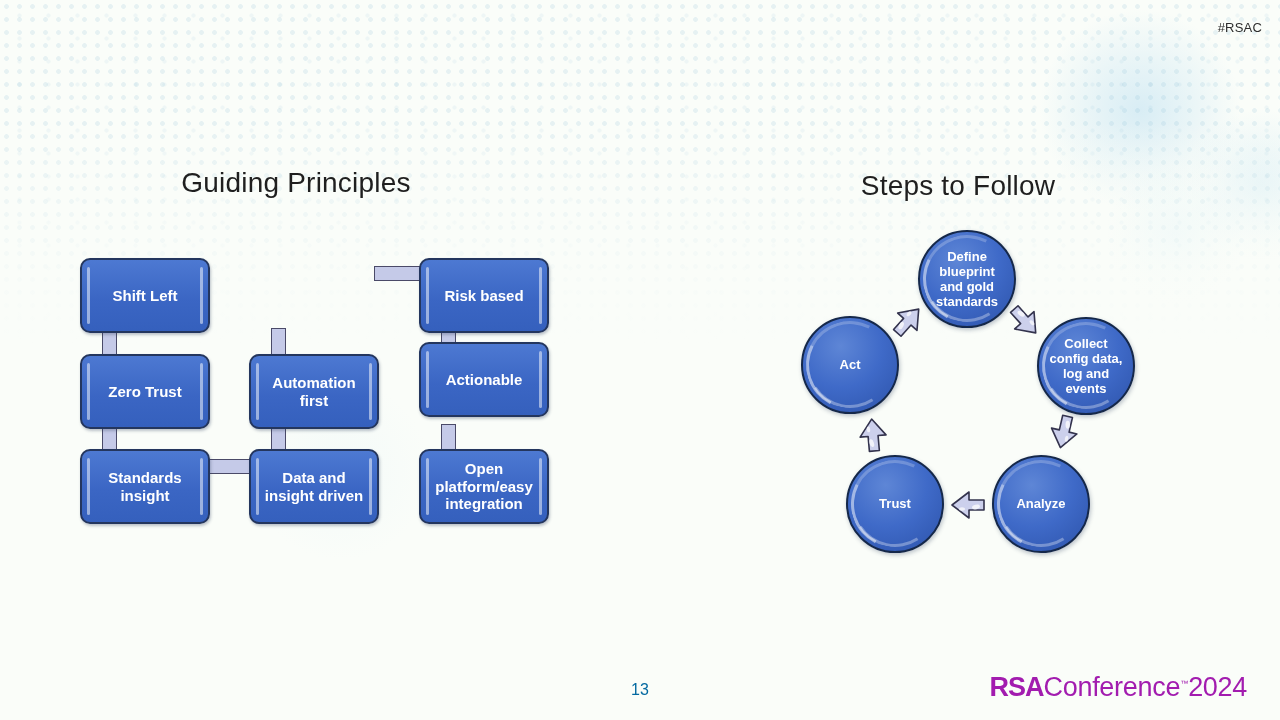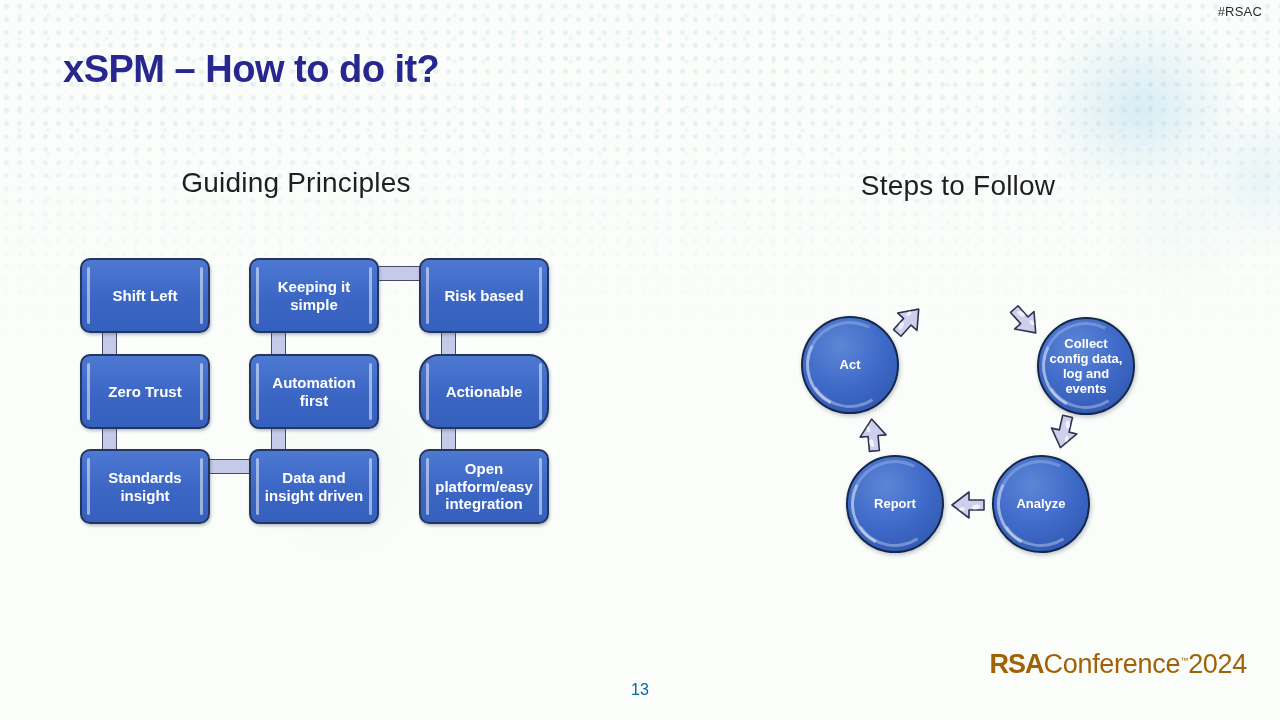--- a/index.html
+++ b/index.html
@@ -24,21 +24,21 @@
       radial-gradient(circle, rgba(130,185,210,.10) 1.8px, rgba(130,185,210,0) 2.4px);
     background-size:13px 13px, 29px 23px;
     background-position:0 0, 5px 4px;
   }
   .bg-dots-fade{
     position:absolute;left:0;top:0;width:1280px;height:345px;pointer-events:none;
     background:linear-gradient(180deg, rgba(250,253,249,0) 35%, rgba(250,253,249,.85) 82%, #fafdf9 100%);
   }
   
   .hashtag{
-    position:absolute;top:4px;right:18px;font-size:13px;color:#2d2d2d;letter-spacing:.2px;margin-left:12px;
+    position:absolute;top:20px;right:18px;font-size:13px;color:#2d2d2d;letter-spacing:.2px;margin-left:12px;
   }
   .title{
     position:absolute;left:63px;top:48px;margin:0;
     font-size:38px;font-weight:700;color:#27278f;letter-spacing:-.5px;
   }
   .section-heading{
     position:absolute;margin:0;font-size:28px;font-weight:400;color:#1f1f1f;
     text-align:center;letter-spacing:.2px;
   }
   #gp-heading{left:96px;top:167px;width:400px;}
@@ -85,68 +85,64 @@
     content:"";position:absolute;inset:4px;border-radius:50%;
     border:3px solid transparent;
     border-bottom-color:rgba(255,255,255,.32);
     transform:rotate(12deg);
   }
   .cycle-arrow{position:absolute;width:36px;height:32px;z-index:1;}
   .cycle-arrow svg{display:block;width:100%;height:100%;overflow:visible;}
   
   .page-number{position:absolute;left:600px;top:681px;width:80px;text-align:center;
     font-size:16px;color:#0369a1;}
-  .rsa-logo{position:absolute;right:33px;top:649px;color:#a16207;font-size:27px;
+  .rsa-logo{position:absolute;right:33px;top:672px;color:#a21caf;font-size:27px;
     white-space:nowrap;letter-spacing:-.3px;}
   .rsa-logo .rsa{font-weight:700;letter-spacing:-1px;}
   .rsa-logo .conf{font-weight:400;}
   .rsa-logo .tm{font-size:8px;vertical-align:super;letter-spacing:0;}
   .rsa-logo .year{font-weight:400;}
 </style>
 </head>
 <body>
 
 <div class="slide">
 
   <div class="bg-blobs"></div>
   <div class="bg-dots"></div>
   <div class="bg-dots-fade"></div>
 
   <div class="hashtag">#RSAC</div>
-  <h1 class="title">xSPM – How to do it?</h1>
 
   <h2 class="section-heading" id="gp-heading">Guiding Principles</h2>
 
   <div class="v-conn" style="left:102px;top:328px;height:30px;"></div>
   <div class="v-conn" style="left:102px;top:424px;height:29px;"></div>
   <div class="v-conn" style="left:271px;top:328px;height:30px;"></div>
   <div class="v-conn" style="left:271px;top:424px;height:29px;"></div>
   <div class="v-conn" style="left:441px;top:328px;height:30px;"></div>
   <div class="v-conn" style="left:441px;top:424px;height:29px;"></div>
 
   <div class="h-conn" style="left:374px;top:266px;width:50px;"></div>
   <div class="h-conn" style="left:205px;top:459px;width:49px;"></div>
 
   <div class="pbox" style="left:80px;top:258px;">
       <span>Shift Left</span>
     </div>
-  <div class="pbox" style="left:249px;top:258px;">
-      <span>Keeping it simple</span>
-    </div>
   <div class="pbox" style="left:419px;top:258px;">
       <span>Risk based</span>
     </div>
 
   <div class="pbox" style="left:80px;top:354px;">
       <span>Zero Trust</span>
     </div>
   <div class="pbox" style="left:249px;top:354px;">
       <span>Automation first</span>
     </div>
-  <div class="pbox" style="left:419px;top:354px;border-radius:20px;">
+  <div class="pbox" style="left:419px;top:342px;">
       <span>Actionable</span>
     </div>
 
   <div class="pbox" style="left:80px;top:449px;">
       <span>Standards insight</span>
     </div>
   <div class="pbox" style="left:249px;top:449px;">
       <span>Data and insight driven</span>
     </div>
   <div class="pbox" style="left:419px;top:449px;">
@@ -184,28 +180,31 @@
       </svg>
   </div>
   <div class="cycle-arrow" style="left:855px;top:419px;transform:rotate(-95deg);">
     <svg viewBox="0 0 36 32">
         <path d="M2,11 H17 V3 L34,16 L17,29 V21 H2 Z" fill="#ccd0ec" stroke="#33334d" stroke-width="1.6" stroke-linejoin="round"></path>
         <ellipse cx="10" cy="14" rx="4" ry="2.2" fill="rgba(255,255,255,.75)" transform="rotate(-14 10 14)"></ellipse>
         <ellipse cx="24" cy="12" rx="3" ry="1.7" fill="rgba(255,255,255,.7)"></ellipse>
       </svg>
   </div>
 
+  <div class="step-circle" style="left:918px;top:230px;">
+      <span>Define blueprint and gold standards</span>
+    </div>
   <div class="step-circle" style="left:1037px;top:317px;">
       <span>Collect config data, log and events</span>
     </div>
   <div class="step-circle" style="left:992px;top:455px;">
       <span>Analyze</span>
     </div>
   <div class="step-circle" style="left:846px;top:455px;">
-      <span>Report</span>
+      <span>Trust</span>
     </div>
   <div class="step-circle" style="left:801px;top:316px;">
       <span>Act</span>
     </div>
 
   <div class="page-number">13</div>
   <div class="rsa-logo"><span class="rsa">RSA</span><span class="conf">Conference</span><span class="tm">™</span><span class="year">2024</span></div>
 
 </div>
 

